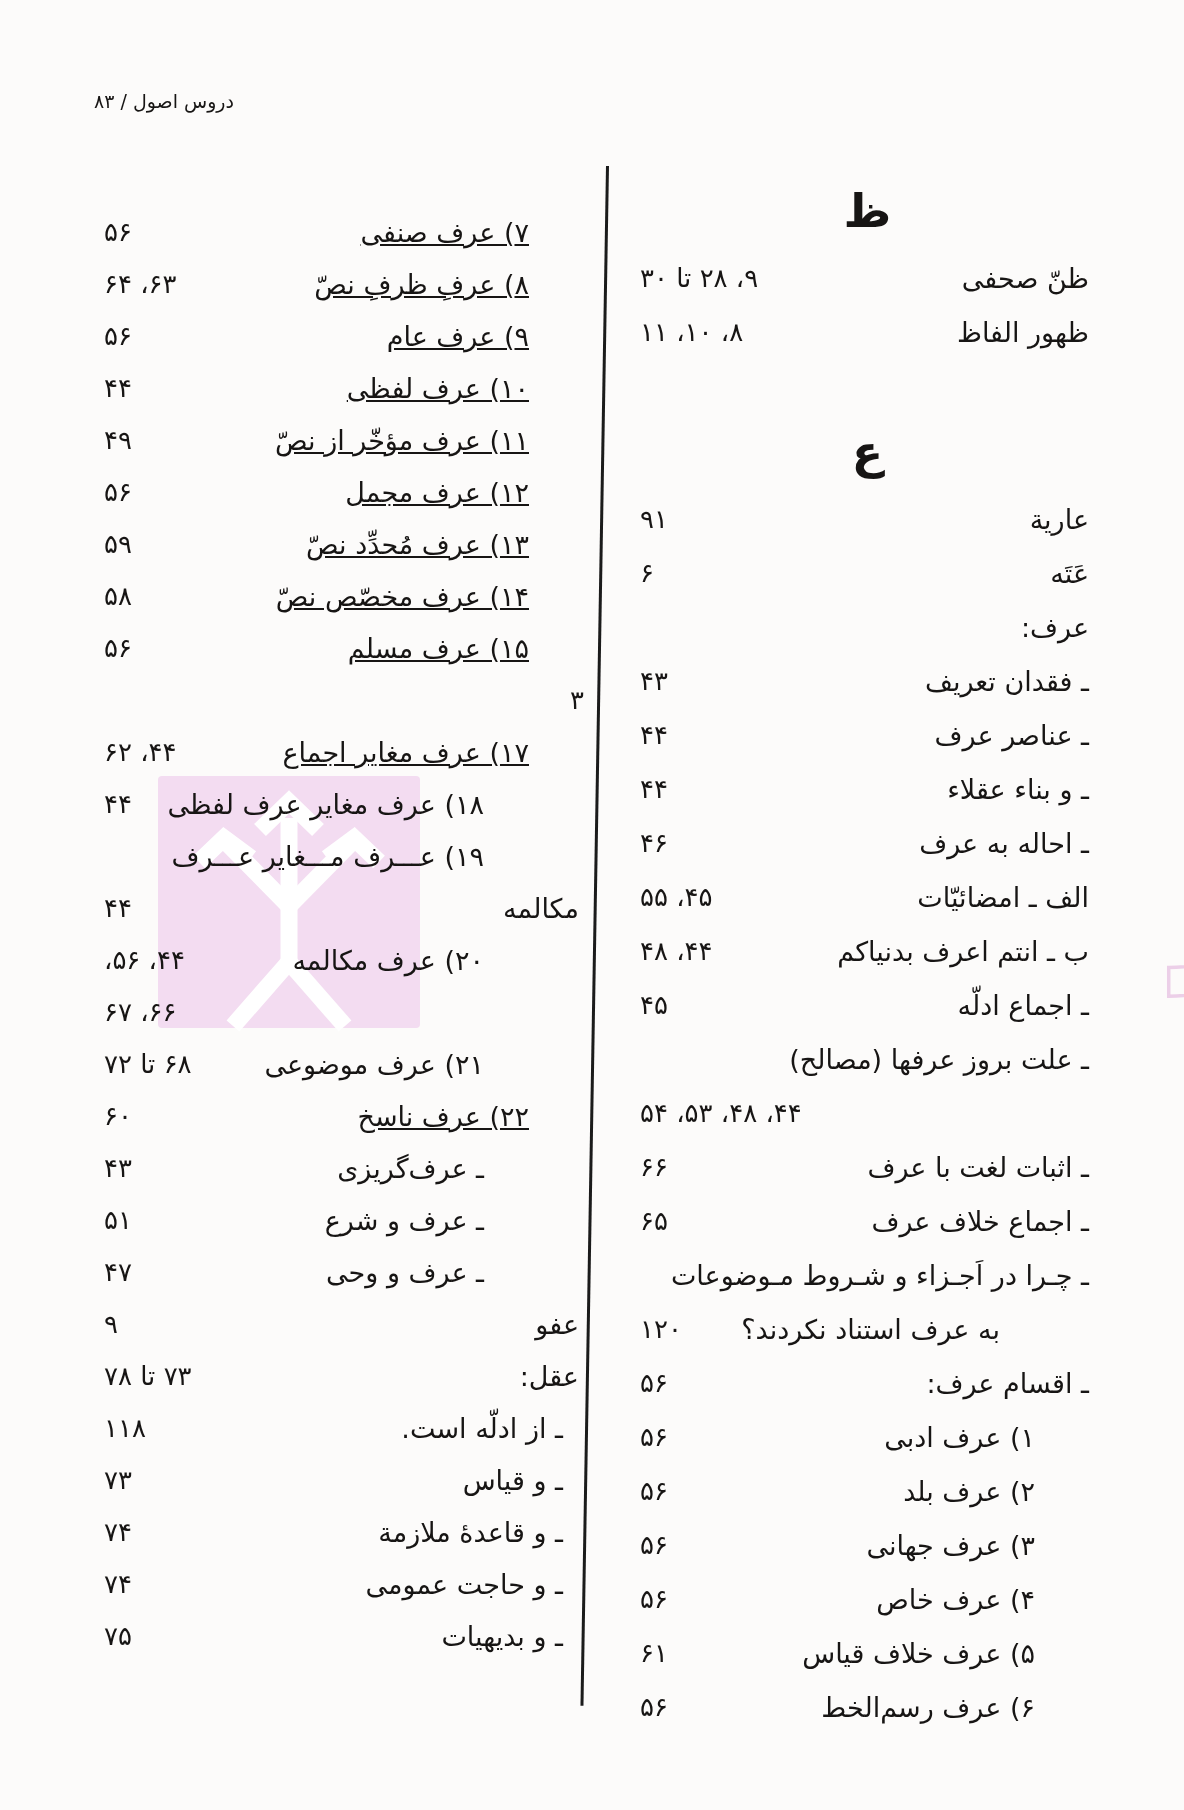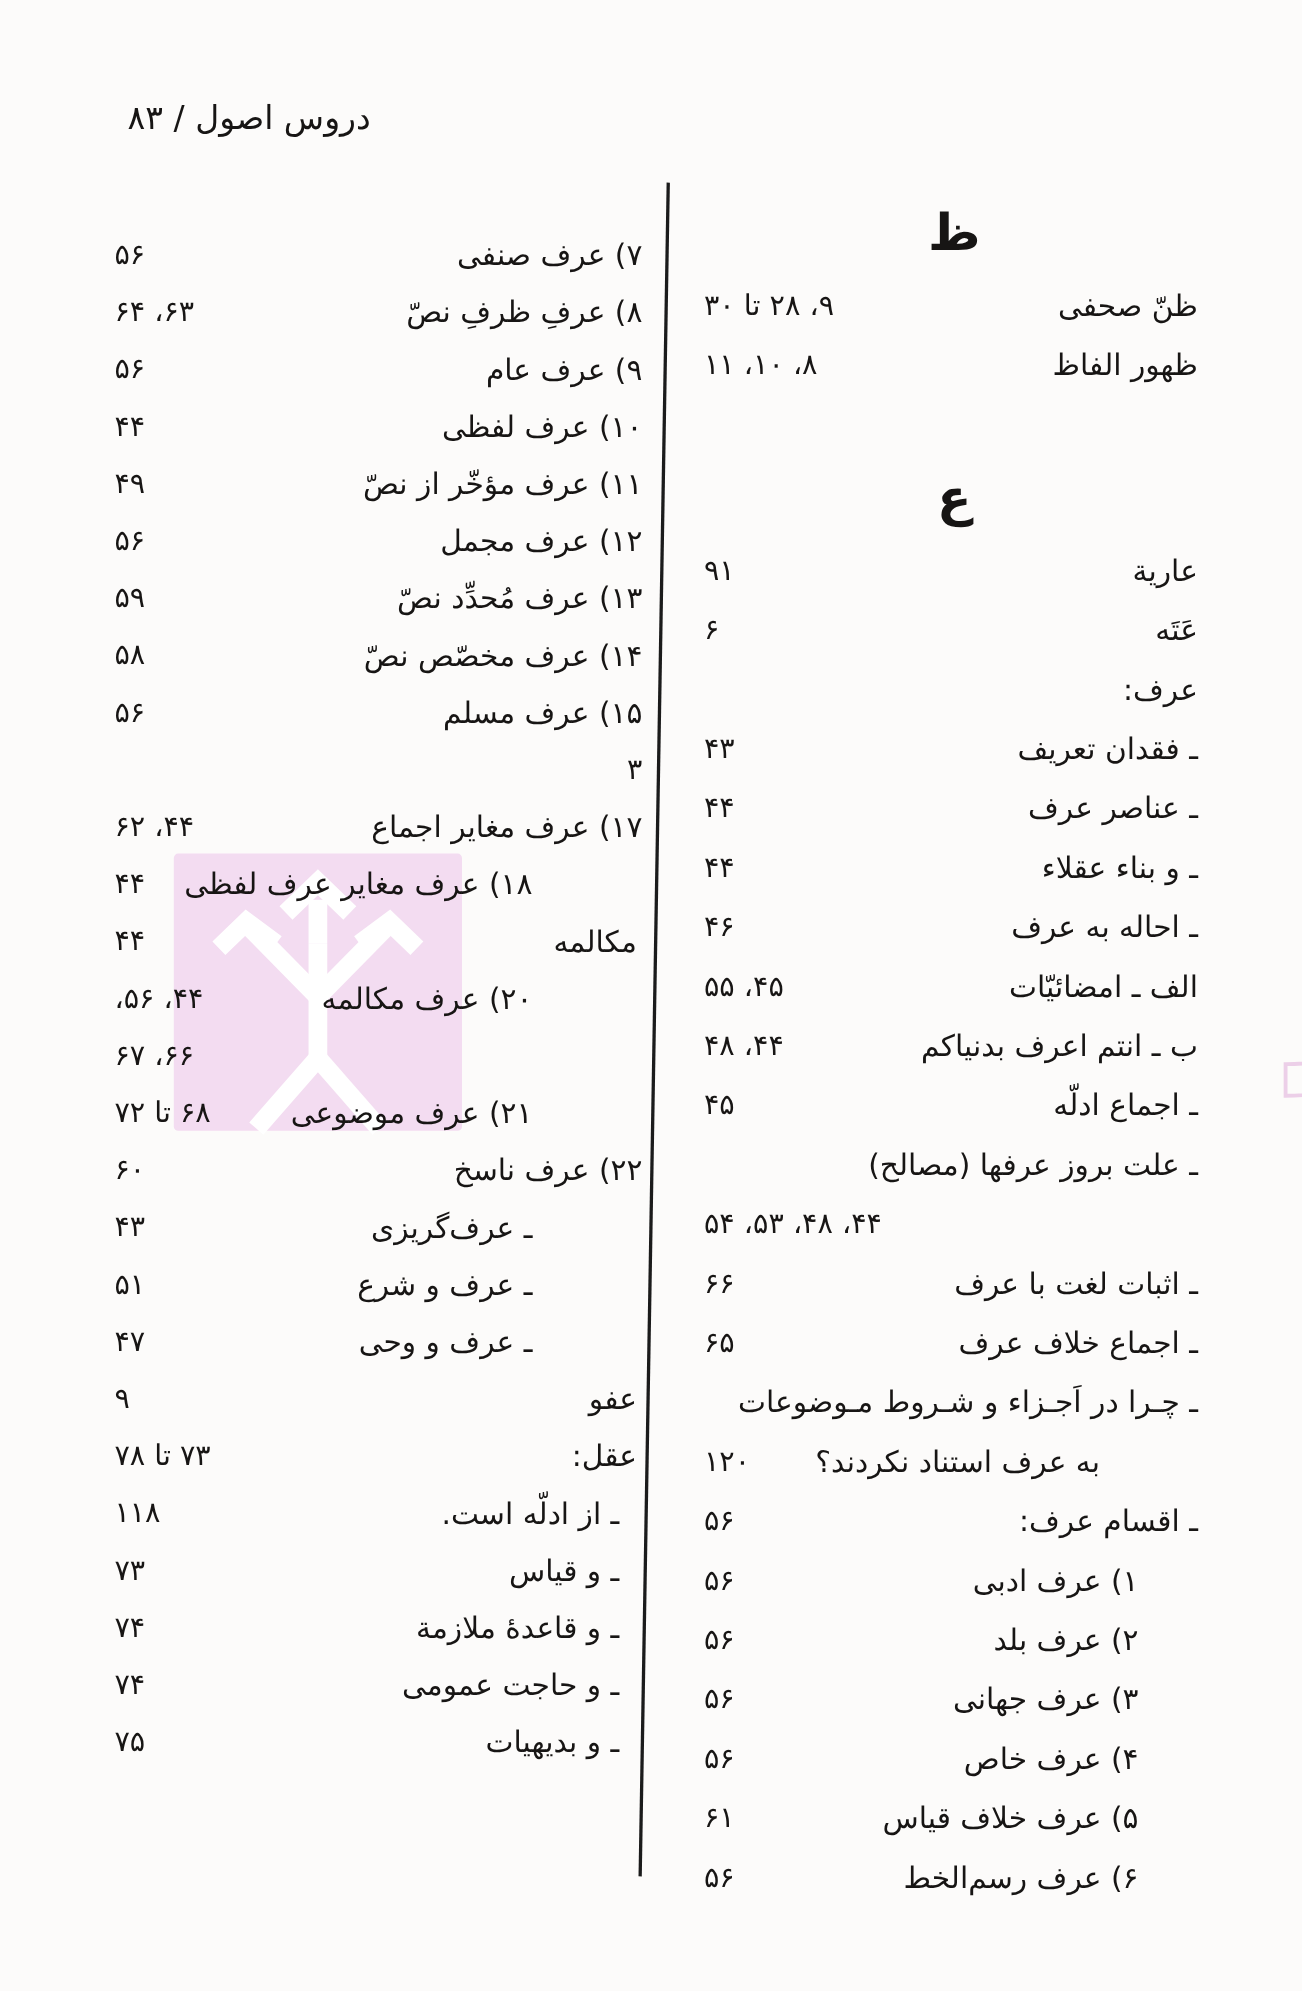--- a/index.html
+++ b/index.html
@@ -7,22 +7,22 @@
     position:relative;
     width:1184px;height:1810px;
     background:#fcfbfa;
     overflow:hidden;
     font-family:"DejaVu Sans",sans-serif;
     color:#171514;
   }
   .wm-layer{position:absolute;inset:0;z-index:0;}
   .content{position:absolute;inset:0;z-index:1;}
   .page-header{
-    position:absolute;top:90px;left:116px;
-    font-size:30px;letter-spacing:1px;
+    position:absolute;top:90px;left:94px;
+    font-size:19px;letter-spacing:1px;
     direction:rtl;white-space:nowrap;
   }
   .divider{
     position:absolute;top:166px;left:606px;
     width:3px;height:1540px;background:#1b1b1b;
     transform-origin:top center;transform:rotate(0.95deg);
   }
   .col{position:absolute;direction:rtl;}
   .col-right{top:170px;left:640px;right:89px;}
   .col-left{top:206px;left:104px;width:480px;}
@@ -38,21 +38,21 @@
   }
   .col-right .row.heading{height:81px;}
   .spacer{height:52px;}
   .label{font-size:27px;white-space:nowrap;}
   .pages{font-size:26px;white-space:nowrap;letter-spacing:2px;}
   
   .col-right .lv0 .label{margin-right:6px;}
   .col-right .lv2 .label{margin-right:60px;}
   .col-right .lv3 .label{margin-right:95px;}
   .col-left .lv0 .label{margin-right:5px;}
-  .col-left .lv1 .label{}
+  .col-left .lv1 .label{margin-right:55px;text-decoration:underline;}
   .col-left .lv2 .label{margin-right:100px;}
   .col-left .lv3 .label{margin-right:21px;}
 </style>
 </head>
 <body>
 
 <div class="page">
 
   <div class="wm-layer">
     <svg width="1184" height="1810" viewBox="0 0 1184 1810" xmlns="http://www.w3.org/2000/svg">
@@ -234,20 +234,24 @@
           <span class="pages">۳</span>
         </div>
         <div class="row entry lv1">
           <span class="label">۱۷) عرف مغایر اجماع</span>
           <span class="pages">۴۴، ۶۲</span>
         </div>
         <div class="row entry lv2">
           <span class="label">۱۸) عرف مغایر عرف لفظی</span>
           <span class="pages">۴۴</span>
         </div>
+        <div class="row entry lv2">
+          <span class="label">۱۹) عـــرف مـــغایر عـــرف</span>
+          <span class="pages"></span>
+        </div>
         <div class="row entry lv0">
           <span class="label">مکالمه</span>
           <span class="pages">۴۴</span>
         </div>
         <div class="row entry lv2">
           <span class="label">۲۰) عرف مکالمه</span>
           <span class="pages">۴۴، ۵۶،</span>
         </div>
         <div class="row entry lv0">
           <span class="label"></span>

